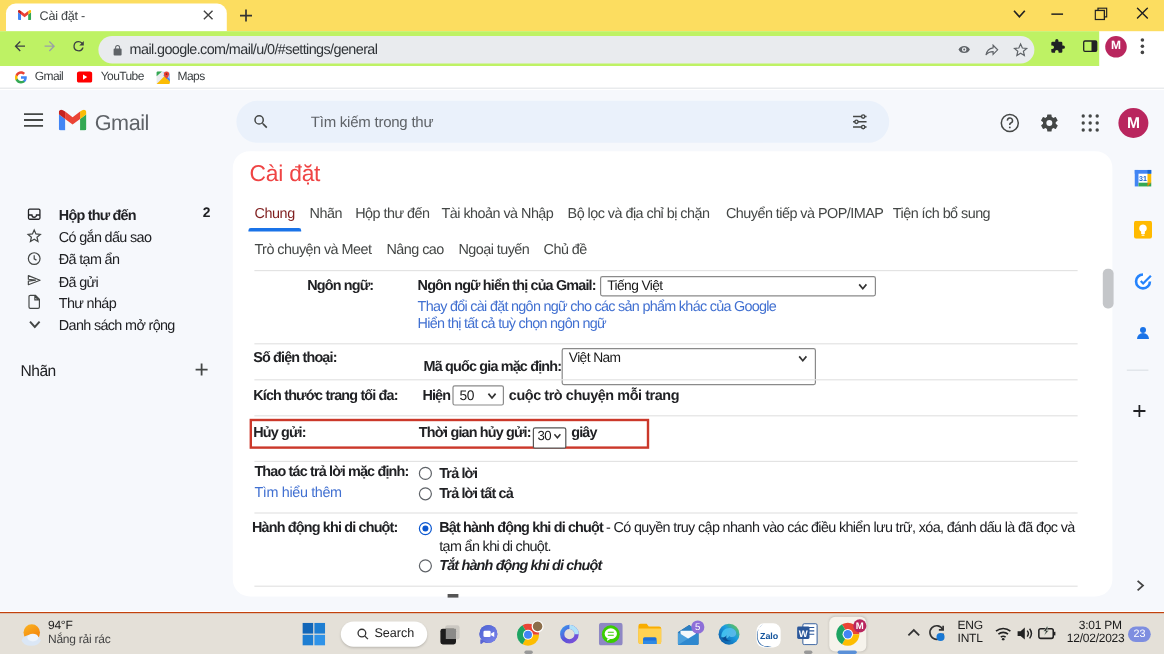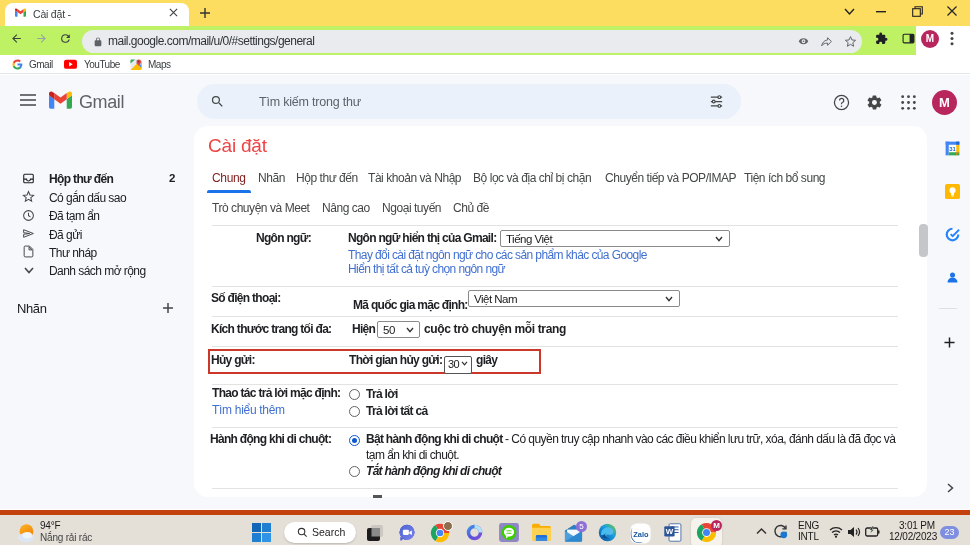--- a/index.html
+++ b/index.html
@@ -46,21 +46,21 @@
 .ntext { font-size:12px; color:#202124; white-space:nowrap; letter-spacing:-0.55px; }
 .link { font-size:12px; color:#4170d1; white-space:nowrap; letter-spacing:-0.6px; }
 .gsel { position:absolute; background:#fff; border:1px solid #8a8a8a; border-radius:2px; font-size:11.5px; color:#1a1a1a; letter-spacing:-0.5px; }
 .gsel .st { position:absolute; left:5px; top:1.5px; white-space:nowrap; }
 .radio { width:11px; height:11px; border:1.5px solid #5f6368; border-radius:50%; background:#fff; }
 
 
 #companion { left:936px; top:125px; width:34px; height:384px; }
 
 
-#taskbar { left:0; top:510px; width:970px; height:35px; background:#e4e0d8; border-top:5px solid #c2410c; }
+#taskbar { left:0; top:510px; width:970px; height:35px; background:#e4e0d8; border-top:1px solid #c2410c; }
 .tbtext { font-size:10px; color:#1a1a1a; white-space:nowrap; letter-spacing:-0.2px; }
 </style>
 </head>
 <body>
 <div class="abs" id="titlebar">
   <div class="abs" id="tab"></div>
   <div class="abs" id="tabtitle">Cài đặt -</div>
   <svg class="abs" style="left:15px; top:8px;" width="11" height="9" viewBox="0 0 24 18">
       <path d="M1.6 18 H5.5 V8.2 L0 4 V16.4 A1.6 1.6 0 0 0 1.6 18" fill="#4285f4"></path>
       <path d="M18.5 18 H22.4 A1.6 1.6 0 0 0 24 16.4 V4 L18.5 8.2" fill="#34a853"></path>
@@ -257,21 +257,21 @@
     <svg class="abs" style="right:6px; top:5px;" width="8" height="6" viewBox="0 0 8 6">
         <path d="M1 1 L4 4.6 L7 1" stroke="#333" stroke-width="1.4" fill="none"></path>
       </svg>
     </div>
   <div class="abs link" style="left:153px; top:137px;">Hiển thị tất cả tuỳ chọn ngôn ngữ</div>
   <div class="abs link" style="left:153px; top:123px;">Thay đổi cài đặt ngôn ngữ cho các sản phẩm khác của Google</div>
   <div class="abs divider" style="top:161px;"></div>
 
   <div class="abs blabel" style="left:16px; top:166px;">Số điện thoại:</div>
   <div class="abs blabel" style="left:158px; top:150px;margin-top:23px;">Mã quốc gia mặc định:</div>
-  <div class="abs gsel" style="left:273px; top:165px; width:212px; height:17px;">
+  <div class="abs gsel" style="left:273px; top:165px; width:212px; height:31px;">
       <span class="st">Việt Nam</span>
     <svg class="abs" style="right:6px; top:5px;" width="8" height="6" viewBox="0 0 8 6">
         <path d="M1 1 L4 4.6 L7 1" stroke="#333" stroke-width="1.4" fill="none"></path>
       </svg>
     </div>
   <div class="abs divider" style="top:191px;"></div>
 
   <div class="abs blabel" style="left:16px; top:197px;">Kích thước trang tối đa:</div>
   <div class="abs blabel" style="left:157px; top:197px;">Hiện</div>
   <div class="abs gsel" style="left:182px; top:196px; width:43px; height:17px;">

